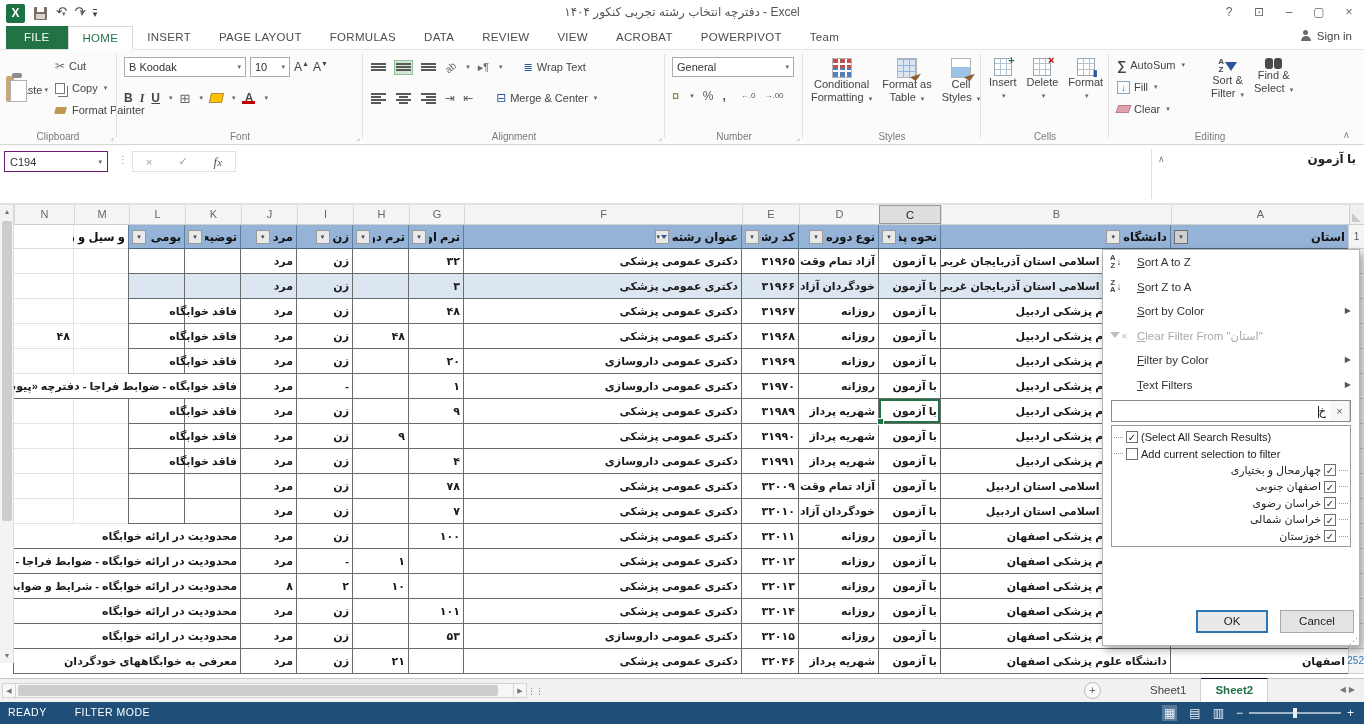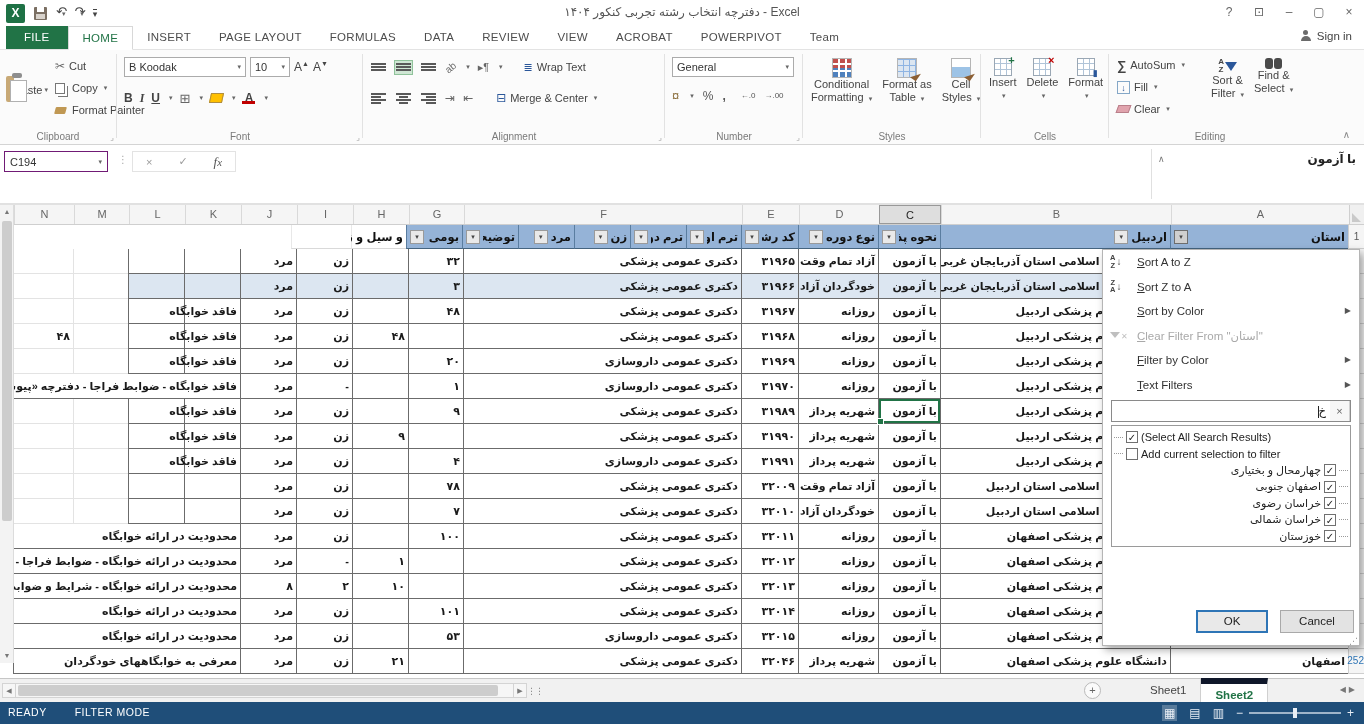--- a/index.html
+++ b/index.html
@@ -193,21 +193,21 @@
   
   #sheetbar{position:absolute;top:678px;left:0;width:100%;height:24px;background:#f1f1f1;border-top:1px solid #c6c6c6}
   #hsb{position:absolute;left:2px;top:4px;width:532px;height:15px;display:flex;align-items:center}
   .harr{width:14px;height:15px;background:#f6f6f6;border:1px solid #d4d4d4;font-size:7px;line-height:13px;text-align:center;color:#777}
   #htrack{flex:1;height:15px;background:#f6f6f6;border-top:1px solid #d4d4d4;border-bottom:1px solid #d4d4d4;position:relative}
   #hthumb{position:absolute;left:2px;top:1px;height:11px;width:480px;background:#cdcdcd;border-radius:2px}
   #hdiv{width:7px;text-align:center;color:#8a8a8a;font-size:9px;letter-spacing:-1px}
   #newsheet{position:absolute;left:1084px;top:3px;width:17px;height:17px;border:1px solid #b9b9b9;border-radius:50%;text-align:center;line-height:15px;font-size:11px;color:#666;background:#fafafa}
   #sheets{position:absolute;left:1136px;top:0;height:23px;display:flex}
   .stab{padding:0 14px;font-size:11.5px;line-height:22px;color:#444;border-right:1px solid #d0d0d0}
-  .stab.active{background:#fff;color:#217346;font-weight:bold;border-top:6px solid #0f172a;margin-top:-1px}
+  .stab.active{background:#fff;color:#217346;font-weight:bold;border-top:1px solid #0f172a;margin-top:-1px}
   #tnav{position:absolute;right:6px;top:6px;font-size:8px;color:#777;letter-spacing:3px}
 
   
   #statusbar{position:absolute;top:702px;left:0;width:100%;height:22px;background:#1f4e79;color:#fff}
   #stleft{position:absolute;left:8px;top:4px;font-size:10.5px;letter-spacing:.5px;display:flex;gap:28px}
   #stright{position:absolute;right:10px;top:3px;display:flex;align-items:center;gap:12px}
   .vico{font-size:12px;color:#e8eef5;line-height:16px}
   .vico.on{background:rgba(255,255,255,.25);padding:0 2px}
   #zoomer{display:flex;align-items:center;gap:6px;color:#e8eef5;font-size:12px}
   #ztrack{width:92px;height:2px;background:#9fb4c9;position:relative}
@@ -526,40 +526,47 @@
       </div>
     <div id="hrow">
         <div class="rncell">1</div>
         <div class="hc hblue spread" style="width: 178px;">
           <span class="htext">استان</span>
           <span class="hbtn pressed">
             <span>▾</span>
           </span>
         </div>
         <div class="hc hblue" style="width: 230px;">
-          <span class="htext">اردبیل</span>
+          <span class="htext">دانشگاه</span>
           <span class="hbtn">
             <span>▾</span>
           </span>
         </div>
         <div class="hc hblue" style="width: 62px;">
           <span class="htext">نحوه پذ</span>
           <span class="hbtn">
             <span>▾</span>
           </span>
         </div>
         <div class="hc hblue" style="width: 80px;">
           <span class="htext">نوع دوره</span>
           <span class="hbtn">
             <span>▾</span>
           </span>
         </div>
         <div class="hc hblue" style="width: 57px;">
           <span class="htext">کد رشته</span>
           <span class="hbtn">
+            <span>▾</span>
+          </span>
+        </div>
+        <div class="hc hblue" style="width: 278px;">
+          <span class="htext">عنوان رشته</span>
+          <span class="hbtn">
+            <span class="hfun"></span>
             <span>▾</span>
           </span>
         </div>
         <div class="hc hblue" style="width: 55px;">
           <span class="htext">ترم اول</span>
           <span class="hbtn">
             <span>▾</span>
           </span>
         </div>
         <div class="hc hblue" style="width: 56px;">

